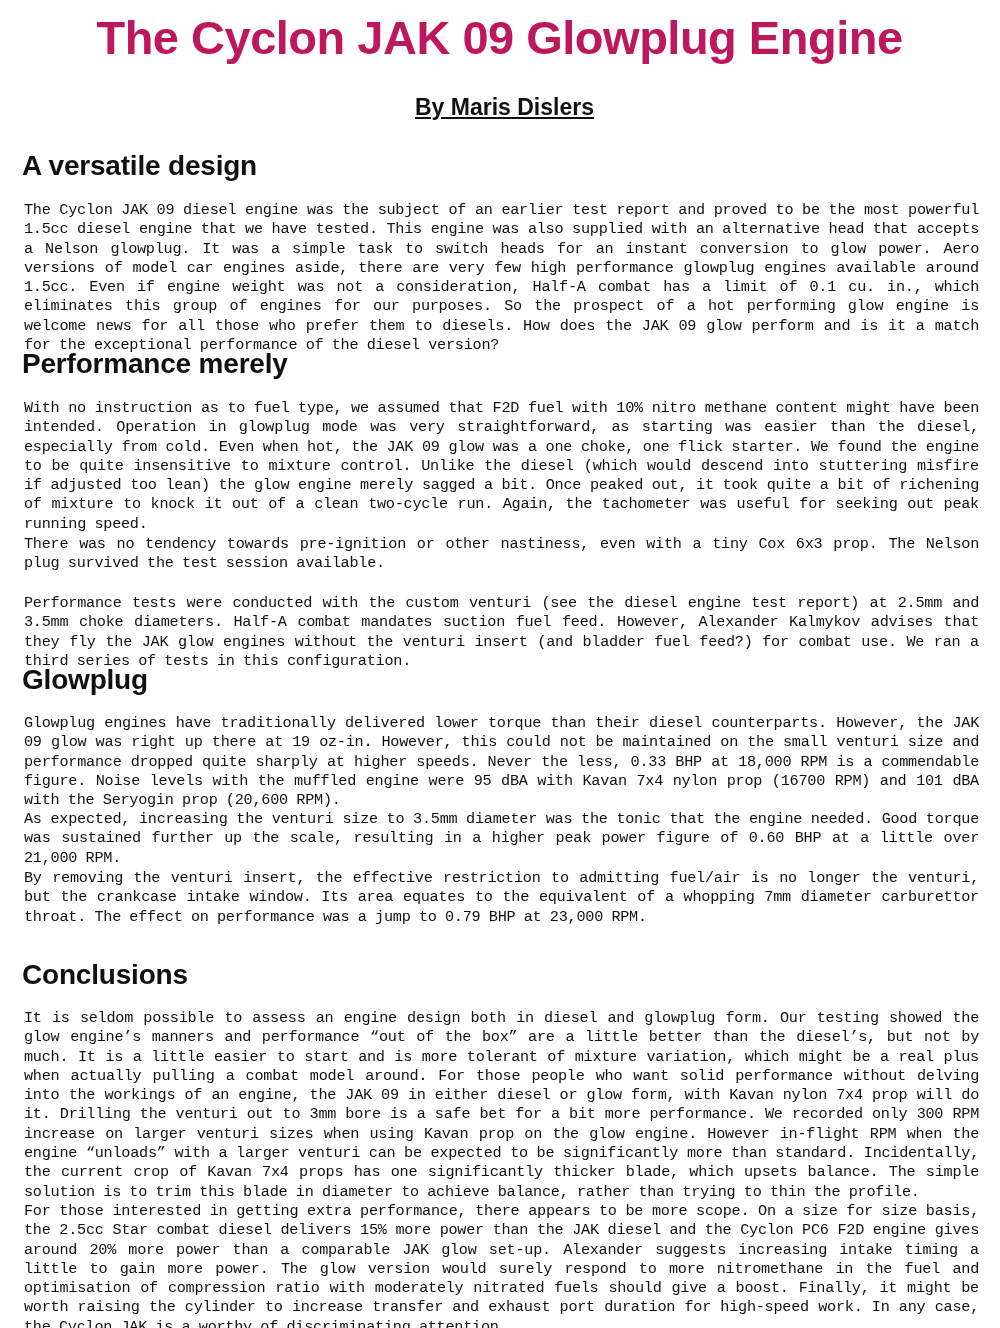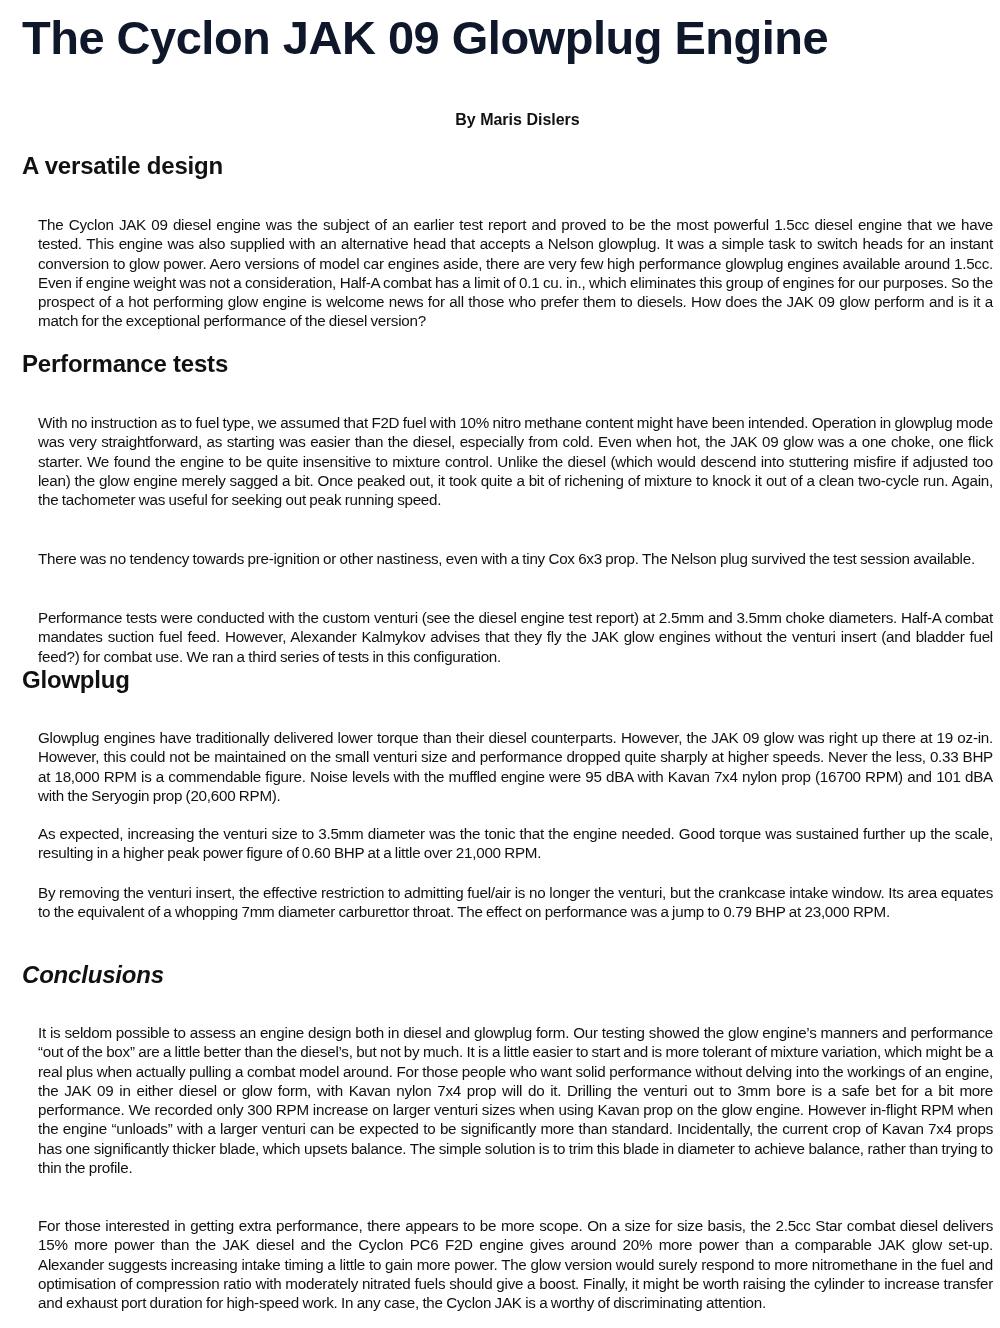--- a/index.html
+++ b/index.html
@@ -19,76 +19,78 @@
     position: absolute;
     left: 22px;
     top: 0;
     width: 955px;
   }
   .title {
     position: absolute;
     left: 0;
     top: 8px;
     width: 955px;
-    text-align: left;
+    text-align: center;
     font-size: 47px;
     font-weight: bold;
     letter-spacing: -0.5px;
     margin: 0;
     line-height: 60px;
-    color: #0f172a;
+    color: #be185d;
   }
   .byline {
     position: absolute;
     left: 0;
     top: 88px;
     width: 955px;
     text-align: center;
-    font-size: 16px;
+    font-size: 23px;
     font-weight: bold;
-    margin: 18px;
+    margin: 5px;
     line-height: 28px;
+    text-decoration: underline;
   }
   .heading {
     position: absolute;
     left: 0;
-    font-size: 24px;
+    font-size: 28px;
     font-weight: bold;
     margin: 0;
     line-height: 26px;
     letter-spacing: -0.2px;
   }
   .para {
     position: absolute;
     left: 0;
     width: 955px;
-    margin: 16px;
+    margin: 2px;
     font-size: 15.2px;
     line-height: 19.3px;
     text-align: justify;
     letter-spacing: -0.25px;
     word-spacing: -0.5px;
+    font-family: Liberation Mono, monospace;
   }
 </style>
 </head>
 <body>
 
 <div class="page">
   <h1 class="title">The Cyclon JAK 09 Glowplug Engine</h1>
   <h2 class="byline">By Maris Dislers</h2>
 
   <h3 class="heading" style="top:153px;">A versatile design</h3>
   <p class="para" style="top:199px;">The Cyclon JAK 09 diesel engine was the subject of an earlier test report and proved to be the most powerful 1.5cc diesel engine that we have tested. This engine was also supplied with an alternative head that accepts a Nelson glowplug. It was a simple task to switch heads for an instant conversion to glow power. Aero versions of model car engines aside, there are very few high performance glowplug engines available around 1.5cc. Even if engine weight was not a consideration, Half-A combat has a limit of 0.1 cu. in., which eliminates this group of engines for our purposes. So the prospect of a hot performing glow engine is welcome news for all those who prefer them to diesels. How does the JAK 09 glow perform and is it a match for the exceptional performance of the diesel version?</p>
 
-  <h3 class="heading" style="top:351px;">Performance tests</h3>
+  <h3 class="heading" style="top:351px;">Performance merely</h3>
   <p class="para" style="top:397px;">With no instruction as to fuel type, we assumed that F2D fuel with 10% nitro methane content might have been intended. Operation in glowplug mode was very straightforward, as starting was easier than the diesel, especially from cold. Even when hot, the JAK 09 glow was a one choke, one flick starter. We found the engine to be quite insensitive to mixture control. Unlike the diesel (which would descend into stuttering misfire if adjusted too lean) the glow engine merely sagged a bit. Once peaked out, it took quite a bit of richening of mixture to knock it out of a clean two-cycle run.  Again, the tachometer was useful for seeking out peak running speed.</p>
   <p class="para" style="top:533px;">There was no tendency towards pre-ignition or other nastiness, even with a tiny Cox 6x3 prop. The Nelson plug survived the test session available.</p>
   <p class="para" style="top:592px;">Performance tests were conducted with the custom venturi (see the diesel engine test report) at 2.5mm and 3.5mm choke diameters. Half-A combat mandates suction fuel feed. However, Alexander Kalmykov advises that they fly the JAK glow engines without the venturi insert (and bladder fuel feed?) for combat use. We ran a third series of tests in this configuration.</p>
 
   <h3 class="heading" style="top:667px;">Glowplug</h3>
   <p class="para" style="top:712px;">Glowplug engines have traditionally delivered lower torque than their diesel counterparts. However, the JAK 09 glow was right up there at 19 oz-in. However, this could not be maintained on the small venturi size and performance dropped quite sharply at higher speeds. Never the less, 0.33 BHP at 18,000 RPM is a commendable figure. Noise levels with the muffled engine were 95 dBA with Kavan 7x4 nylon prop (16700 RPM) and 101 dBA with the Seryogin prop (20,600 RPM).</p>
   <p class="para" style="top:808px;">As expected, increasing the venturi size to 3.5mm diameter was the tonic that the engine needed. Good torque was sustained further up the scale, resulting in a higher peak power figure of 0.60 BHP at a little over 21,000 RPM.</p>
   <p class="para" style="top:867px;">By removing the venturi insert, the effective restriction to admitting fuel/air is no longer the venturi, but the crankcase intake window. Its area equates to the equivalent of a whopping 7mm diameter carburettor throat. The effect on performance was a jump to 0.79 BHP at 23,000 RPM.</p>
 
-  <h3 class="heading" style="top:962px;font-style:italic;">Conclusions</h3>
+  <h3 class="heading" style="top:962px;">Conclusions</h3>
   <p class="para" style="top:1007px;">It is seldom possible to assess an engine design both in diesel and glowplug form. Our testing showed the glow engine’s manners and performance “out of the box” are a little better than the diesel’s, but not by much. It is a little easier to start and is more tolerant of mixture variation, which might be a real plus when actually pulling a combat model around. For those people who want solid performance without delving into the workings of an engine, the JAK 09 in either diesel or glow form, with Kavan nylon 7x4 prop will do it. Drilling the venturi out to 3mm bore is a safe bet for a bit more performance. We recorded only 300 RPM increase on larger venturi sizes when using Kavan prop on the glow engine. However in-flight RPM when the engine “unloads” with a larger venturi can be expected to be significantly more than standard.  Incidentally, the current crop of Kavan 7x4 props has one significantly thicker blade, which upsets balance. The simple solution is to trim this blade in diameter to achieve balance, rather than trying to thin the profile.</p>
   <p class="para" style="top:1200px;">For those interested in getting extra performance, there appears to be more scope. On a size for size basis, the 2.5cc Star combat diesel delivers 15% more power than the JAK diesel and the Cyclon PC6 F2D engine gives around 20% more power than a comparable JAK glow set-up. Alexander suggests increasing intake timing a little to gain more power. The glow version would surely respond to more nitromethane in the fuel and optimisation of compression ratio with moderately nitrated fuels should give a boost. Finally, it might be worth raising the cylinder to increase transfer and exhaust port duration for high-speed work. In any case, the Cyclon JAK is a worthy of discriminating attention.</p>
 </div>
 
 </body></html>

